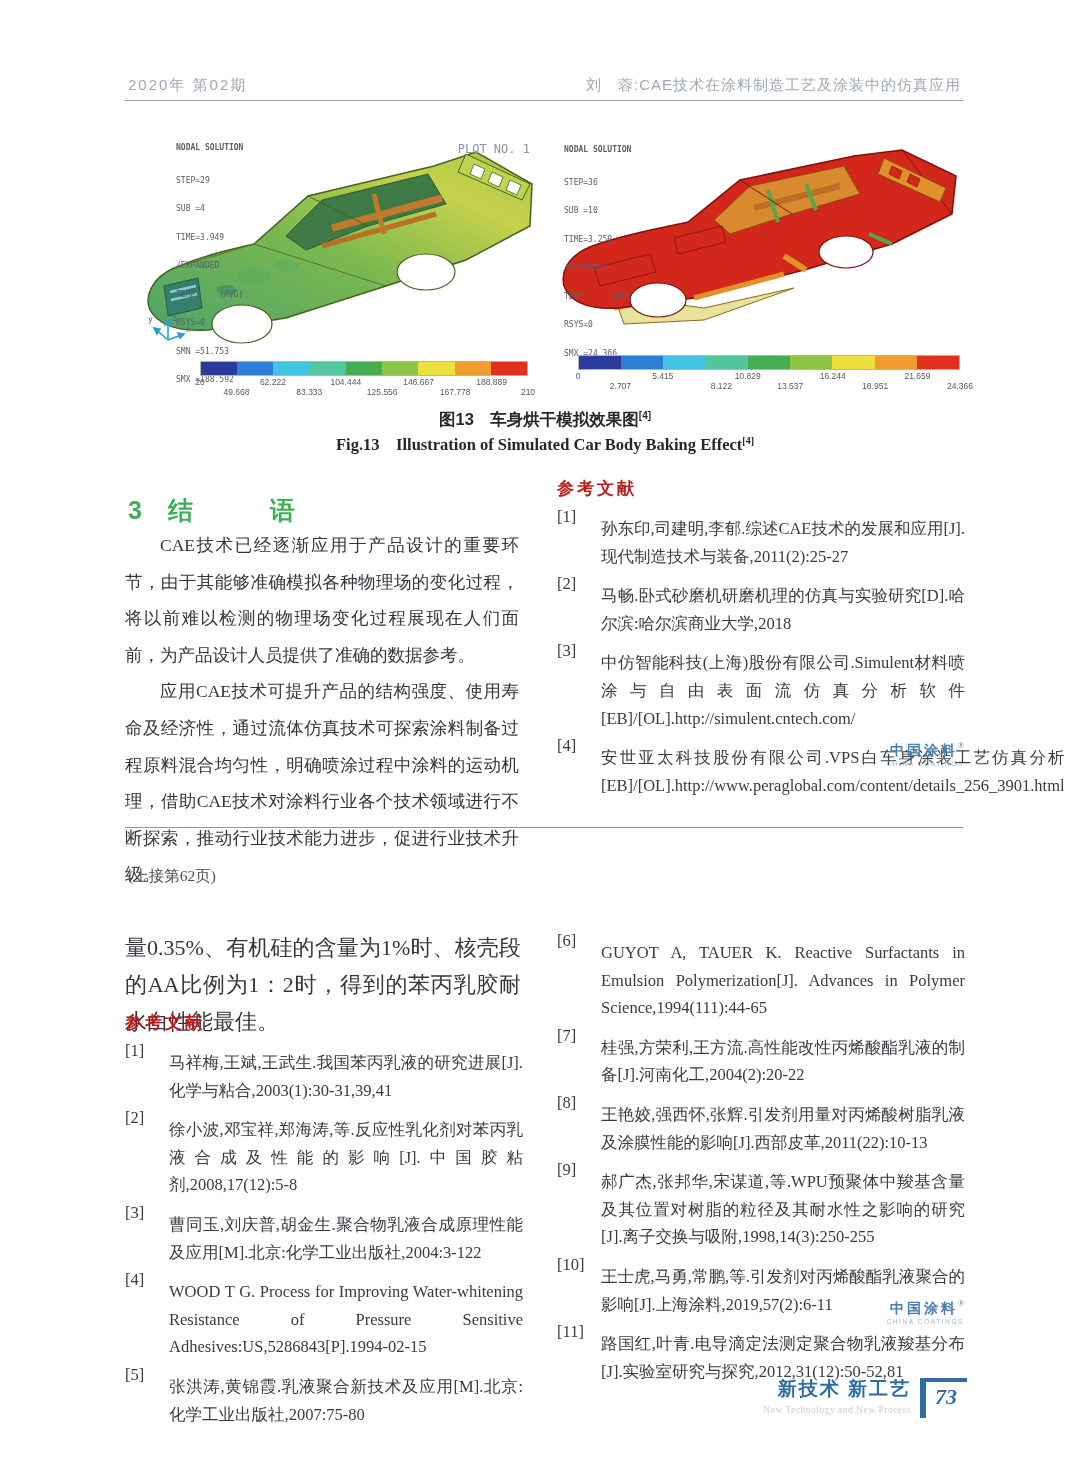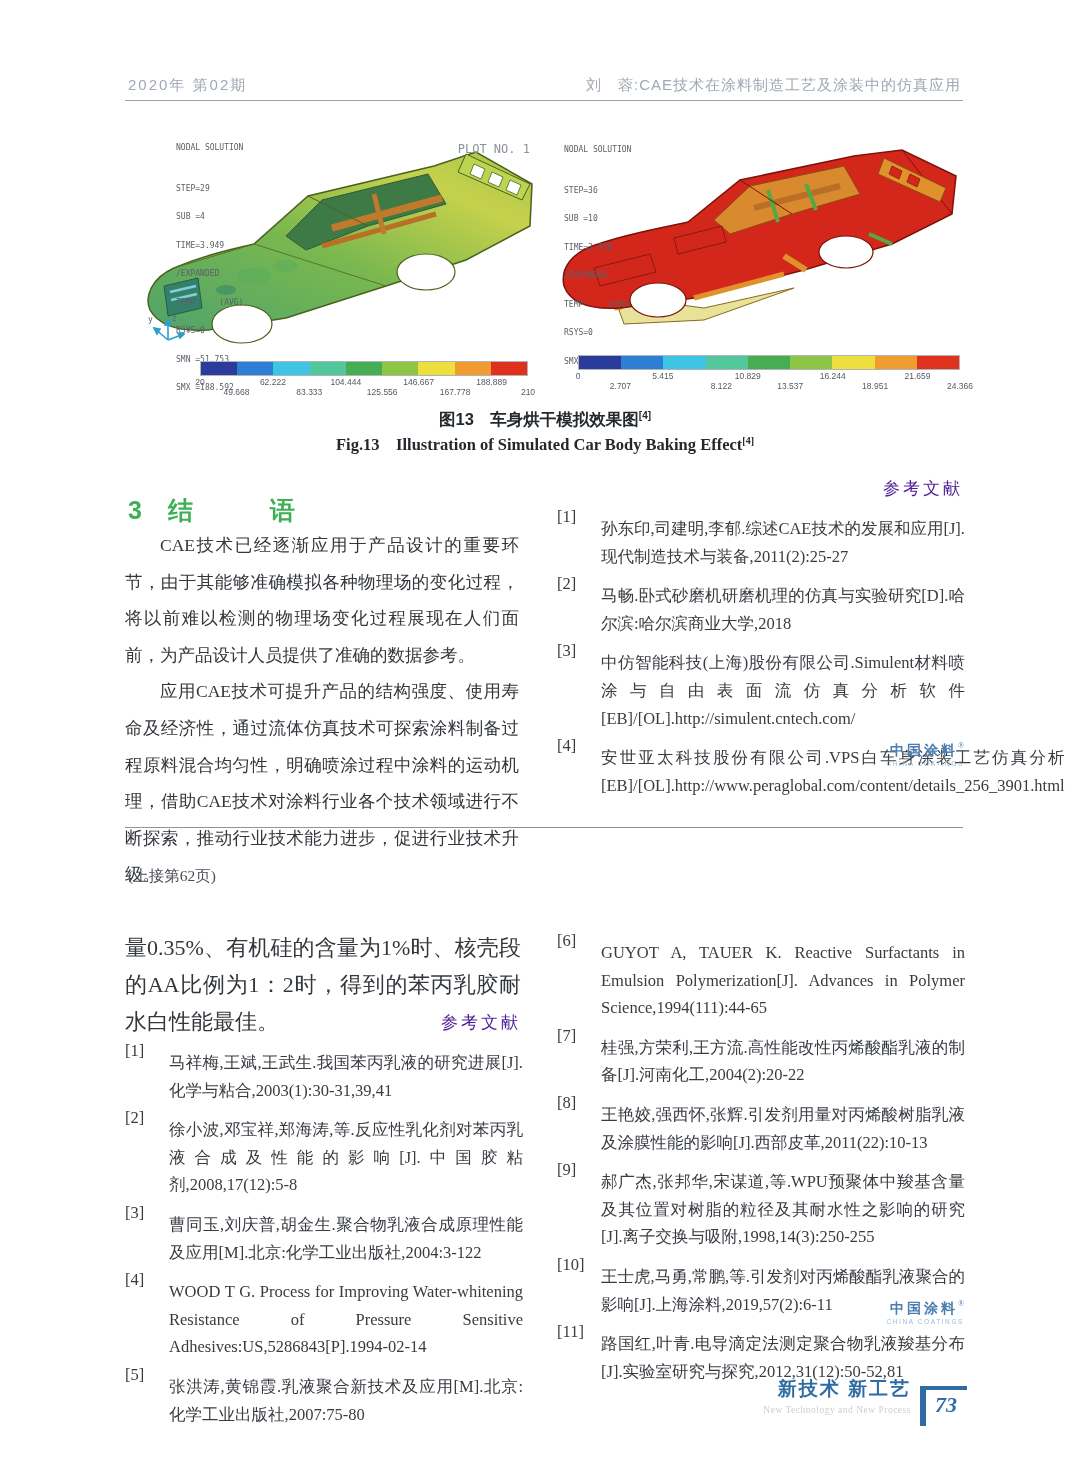--- a/index.html
+++ b/index.html
@@ -12,21 +12,21 @@
   .hdr-right{position:absolute;top:76px;right:124px;font-size:15px;color:#9fa8b4;letter-spacing:1px;
              font-family:"Liberation Sans","DejaVu Sans",sans-serif;}
   .hdr-rule{position:absolute;top:100px;left:125px;width:838px;height:1px;background:#97a1ab;}
 
   
   .fig-panel{position:absolute;top:112px;height:294px;}
   .fig-panel.lt{left:128px;width:408px;}
   .fig-panel.rt{left:548px;width:418px;}
   .fig-info{position:absolute;z-index:3;font-family:"DejaVu Sans Mono",monospace;font-size:8px;
             line-height:9.5px;color:#5a6068;white-space:pre;}
-  .fig-info .t{margin-bottom:12px;}
+  .fig-info .t{margin-bottom:4px;font-weight:bold;}
   .plot-no{position:absolute;z-index:3;top:30px;right:6px;font-family:"DejaVu Sans Mono",monospace;
            font-size:12px;color:#8b929b;}
   .car-svg{position:absolute;top:0;left:0;}
 
   .colorbar{position:absolute;z-index:4;}
   .bar-strip{display:flex;height:13px;border:0.5px solid #aeb4ba;}
   .bar-strip div{flex:1;}
   .bar-labels{position:relative;height:24px;font-family:"Liberation Sans","DejaVu Sans",sans-serif;
               font-size:8.5px;color:#555b63;}
   .bar-labels span{position:absolute;transform:translateX(-50%);white-space:nowrap;}
@@ -43,22 +43,22 @@
   
   .sec-head{position:absolute;left:128px;top:494px;color:#3cb054;
             font-family:"Liberation Sans","DejaVu Sans",sans-serif;font-weight:bold;font-size:25px;}
   .sec-head .num{margin-right:26px;}
   .sec-head .ttl{letter-spacing:26px;}
   .body-text{position:absolute;left:125px;top:527px;width:394px;font-size:17.5px;line-height:36.6px;
              text-align:justify;color:#33373b;}
   .body-text p{margin:0;text-indent:2em;}
 
   
-  .ref-head{font-family:"Liberation Sans","DejaVu Sans",sans-serif;font-weight:normal;font-size:17px;
-            letter-spacing:3px;text-align:right;color:#4c1d95;}
+  .ref-head{font-family:"Liberation Sans","DejaVu Sans",sans-serif;font-weight:bold;font-size:17px;
+            letter-spacing:3px;text-align:left;color:#b91c1c;}
   .ref-head.top{position:absolute;left:557px;top:477px;width:406px;}
   .ref-list{font-size:16.5px;line-height:27.6px;color:#383c41;}
   .ref-list.top{position:absolute;left:557px;top:503px;width:408px;}
   .ref{display:flex;}
   .ref-no{width:44px;flex:none;}
   .ref-text{flex:1;text-align:justify;margin-top:12px;}
 
   
   .mid-rule{position:absolute;top:827px;left:125px;width:838px;height:1px;background:#8f959c;}
   .cont-note{position:absolute;left:128px;top:866px;font-size:15.5px;color:#4a4f55;}
@@ -81,21 +81,21 @@
 
   
   .footer{position:absolute;top:1376px;right:118px;display:flex;align-items:flex-start;gap:9px;}
   .foot-txt{text-align:right;}
   .foot-zh{font-family:"Liberation Sans","DejaVu Sans",sans-serif;font-weight:bold;font-size:19px;
            color:#2e6ca3;letter-spacing:2px;}
   .foot-en{font-family:Liberation Serif, serif;font-size:9.5px;color:#c6cfd7;
            letter-spacing:0.5px;margin-top:3px;text-align:center;}
   .page-badge{border-left:6px solid #2e6ca3;border-top:4px solid #2e6ca3;padding:2px 10px 8px 9px;
               font-family:"Liberation Serif","DejaVu Serif",serif;font-style:italic;font-weight:bold;
-              font-size:22px;color:#2e6ca3;margin-top:10px;}
+              font-size:22px;color:#2e6ca3;margin-top:2px;}
 </style>
 </head>
 <body>
 
 <div class="page">
 
   <div class="hdr-left">2020年 第02期</div>
   <div class="hdr-right">刘　蓉:CAE技术在涂料制造工艺及涂装中的仿真应用</div>
   <div class="hdr-rule"></div>
 
@@ -310,21 +310,21 @@
     <div class="ref">
       <span class="ref-no">[2]</span>
       <span class="ref-text">徐小波,邓宝祥,郑海涛,等.反应性乳化剂对苯丙乳液合成及性能的影响[J].中国胶粘剂,2008,17(12):5-8</span>
     </div>
     <div class="ref">
       <span class="ref-no">[3]</span>
       <span class="ref-text">曹同玉,刘庆普,胡金生.聚合物乳液合成原理性能及应用[M].北京:化学工业出版社,2004:3-122</span>
     </div>
     <div class="ref">
       <span class="ref-no">[4]</span>
-      <span class="ref-text">WOOD T G. Process for Improving Water-whitening Resistance of Pressure Sensitive Adhesives:US,5286843[P].1994-02-14</span>
+      <span class="ref-text">WOOD T G. Process for Improving Water-whitening Resistance of Pressure Sensitive Adhesives:US,5286843[P].1994-02-15</span>
     </div>
     <div class="ref">
       <span class="ref-no">[5]</span>
       <span class="ref-text">张洪涛,黄锦霞.乳液聚合新技术及应用[M].北京:化学工业出版社,2007:75-80</span>
     </div>
   </div>
 
   <div class="ref-list lowright">
     <div class="ref">
       <span class="ref-no">[6]</span>

